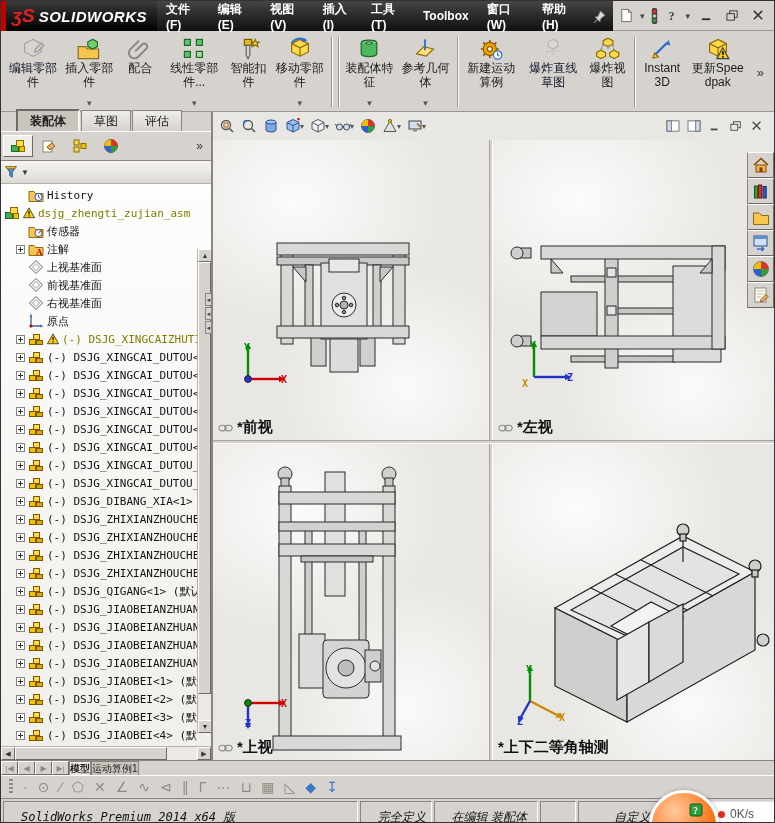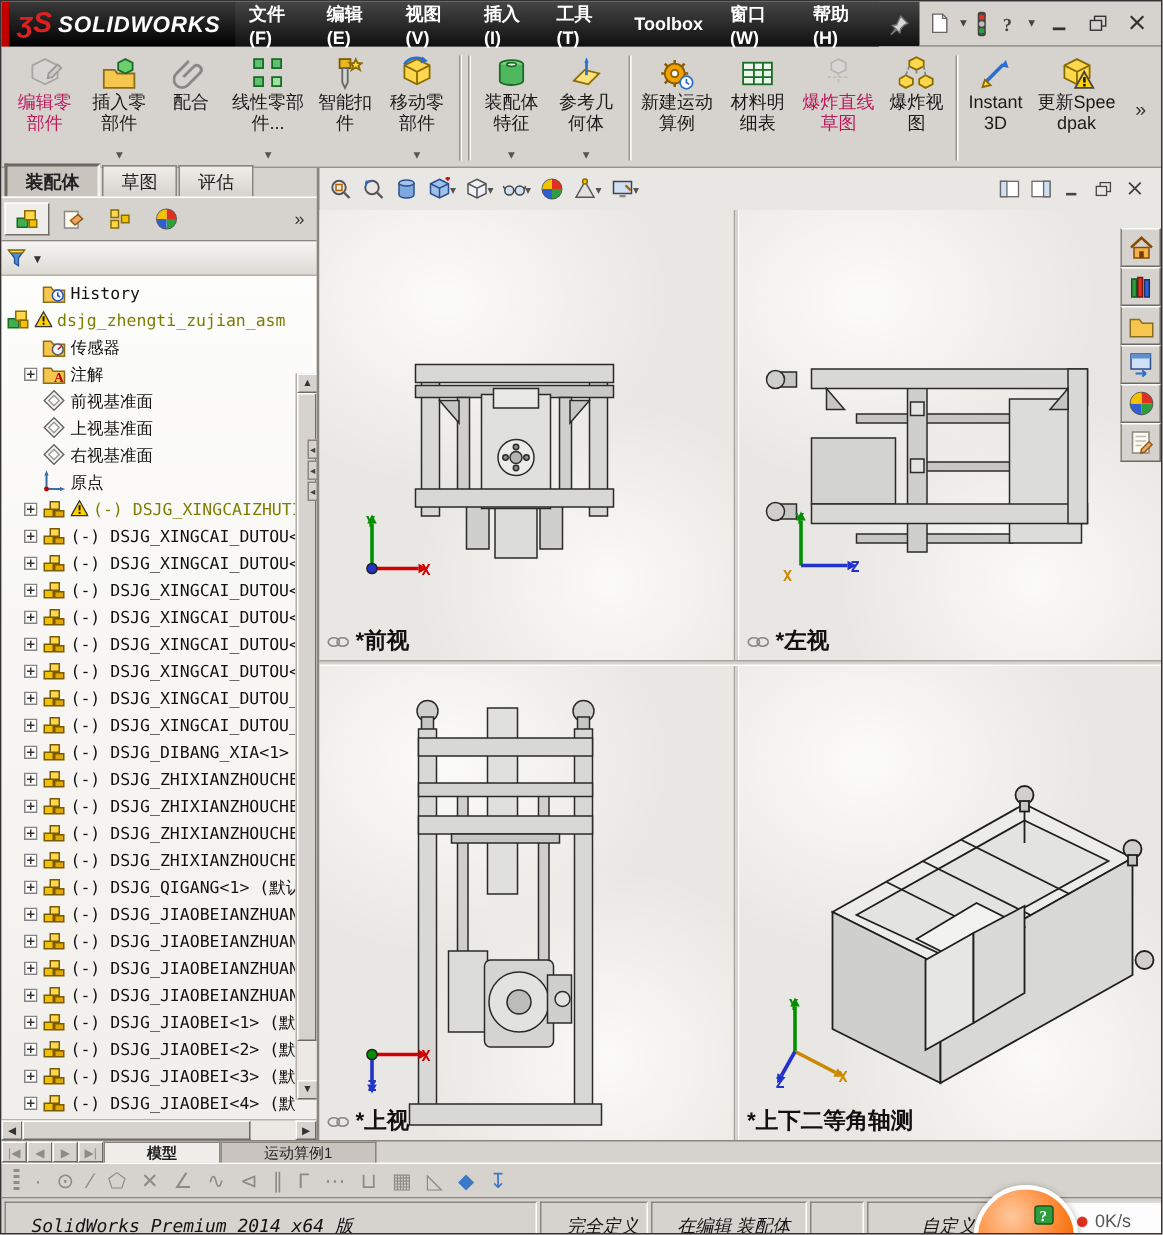--- a/index.html
+++ b/index.html
@@ -15,29 +15,29 @@
   .menu{padding:0 9px;cursor:default;}
   .tb-pin{display:flex;align-items:center;padding:0 6px;}
   .titlebar-light{flex:1;background:#d6d3ce;display:flex;align-items:center;justify-content:flex-end;gap:6px;padding:0 6px;border-bottom:1px solid #9a968f;}
   .qat-icon{display:flex;align-items:center;}
   .caret-sm{font-size:9px;color:#444;}
   .winbtn{width:20px;height:16px;display:flex;align-items:center;justify-content:center;}
   
   .cmdbar{height:78px;display:flex;align-items:stretch;padding:2px 2px 0 4px;background:#d6d3ce;border-bottom:1px solid #9a968f;}
   .cmd-btn{display:flex;flex-direction:column;align-items:center;justify-content:flex-start;gap:1px;padding:3px 3px 0;min-width:46px;max-width:62px;border:1px solid transparent;background:none;font-family:inherit;font-size:12px;color:#1a1a1a;line-height:1.15;}
   .cmd-btn .cmd-label{text-align:center;white-space:normal;word-break:break-all;}
-  .cmd-btn.disabled{color:#be185d;}
+  .cmd-btn.disabled{color:#0f172a;}
   .cmd-btn.disabled .icon{filter:grayscale(1) opacity(.5);}
   .cmd-caret{font-size:9px;color:#555;margin-top:auto;padding-bottom:2px;}
   .cmd-sep{width:1px;background:#999589;margin:4px 3px;box-shadow:1px 0 0 #fff;}
   .cmd-overflow{align-self:center;margin-left:auto;color:#333;font-size:13px;padding:0 8px;}
   
   .main{display:flex;height:648px;}
   .left-panel{width:211px;box-sizing:border-box;border-right:1px solid #8a867f;display:flex;flex-direction:column;background:#d6d3ce;position:relative;}
-  .rtabs{height:19px;display:flex;align-items:flex-end;padding-left:2px;gap:1px;background:#d6d3ce;}
+  .rtabs{height:19px;display:flex;align-items:flex-end;padding-left:15px;gap:1px;background:#d6d3ce;}
   .rtab{padding:2px 12px 1px;border:1px solid #8a867f;border-bottom:none;background:linear-gradient(#efede9,#d6d3ce);font-size:12px;color:#222;}
   .rtab.active{background:#c9c5be;border:2px solid;border-color:#6e6a63 #f4f2ee #f4f2ee #6e6a63;border-bottom:none;font-weight:bold;}
   .fmtabs{height:26px;display:flex;align-items:center;gap:1px;padding:1px 2px;border-top:1px solid #fff;border-bottom:1px solid #8a867f;background:#d6d3ce;}
   .fmtab{width:30px;height:22px;display:flex;align-items:center;justify-content:center;border:1px solid transparent;background:none;}
   .fmtab.active{background:#efede9;border-color:#fff #6e6a63 #6e6a63 #fff;}
   .fm-chev{margin-left:auto;padding:0 6px;color:#333;font-size:12px;}
   .filterrow{height:20px;display:flex;align-items:center;gap:3px;padding:1px 3px;border-bottom:1px solid #b5b1aa;background:linear-gradient(#f6f5f3,#dddad4);}
   .filter-caret{font-size:8px;color:#333;}
   .tree{position:relative;flex:1;background:linear-gradient(180deg,#fdfdfc,#f1efeb);overflow:hidden;padding:2px 14px 0 3px;}
   .trow{height:18px;display:flex;align-items:center;gap:3px;white-space:nowrap;overflow:hidden;font-family:"DejaVu Sans Mono",monospace;font-size:11px;color:#111;}
@@ -70,21 +70,21 @@
   .vp .blob2{position:absolute;right:-25%;bottom:-30%;width:110%;height:95%;background:radial-gradient(ellipse at 50% 50%,rgba(255,255,255,.8),rgba(255,255,255,0) 60%);}
   .vp .model{position:absolute;left:0;top:0;}
   .vlabelrow{position:absolute;left:5px;bottom:3px;display:flex;align-items:center;gap:4px;}
   .vlabel{font-weight:bold;font-size:15px;color:#111;}
   .triad{position:absolute;}
   .taskstrip{position:absolute;top:40px;right:0;width:27px;display:flex;flex-direction:column;z-index:20;}
   .tsbtn{height:26px;background:#d6d3ce;border:1px solid;border-color:#fff #6e6a63 #6e6a63 #8a867f;display:flex;align-items:center;justify-content:center;padding:0;}
   
   .bottombar{height:14px;display:flex;align-items:stretch;background:#d6d3ce;border-top:1px solid #8a867f;font-size:10px;}
   .navbtn{width:17px;display:flex;align-items:center;justify-content:center;color:#8f8b84;border:1px solid;border-color:#fff #6e6a63 #6e6a63 #fff;background:#d6d3ce;font-size:8px;padding:0;}
-  .btab{padding:0 28px;display:flex;align-items:center;border:1px solid #8a867f;border-bottom:none;background:#c9c5be;color:#222;}
+  .btab{padding:0 0;display:flex;align-items:center;border:1px solid #8a867f;border-bottom:none;background:#c9c5be;color:#222;}
   .btab.active{background:#efede9;font-weight:bold;}
   .sketchbar{height:22px;display:flex;align-items:center;gap:10px;padding:0 8px;background:#d6d3ce;border-top:1px solid #fff;border-bottom:1px solid #8a867f;}
   .grip-dots{width:4px;height:16px;background:repeating-linear-gradient(180deg,#8f8b84 0 2px,transparent 2px 4px);}
   .sglyph{color:#8f8b84;font-size:14px;line-height:1;}
   
   .statusbar{height:29px;display:flex;align-items:flex-start;gap:2px;padding:2px 2px 0;background:#d6d3ce;font-size:12px;}
   .sbox{height:32px;box-sizing:border-box;border:1px solid;border-color:#8a867f #fff #fff #8a867f;display:flex;align-items:center;padding:0 17px;color:#111;font-family:"DejaVu Sans Mono",monospace;font-size:12px;white-space:nowrap;overflow:hidden;font-style:italic;}
   .sb-version{width:392px;}
   .sb-def{width:76px;font-family:"Liberation Sans",sans-serif;}
   .sb-edit{width:112px;font-family:"Liberation Sans",sans-serif;}
@@ -256,29 +256,20 @@
           <svg viewBox="0 0 20 20" width="24" height="24">
             <circle cx="9" cy="10" r="5.5" fill="#f2a200" stroke="#8a5c00"></circle>
             <circle cx="9" cy="10" r="2" fill="#fff" stroke="#8a5c00"></circle>
             <path d="M9,2.5 v2 M9,15.5 v2 M1.5,10 h2 M14.5,10 h2 M3.5,4.5 l1.5,1.5 M13,14 l1.5,1.5 M14.5,4.5 L13,6 M5,14 l-1.5,1.5" stroke="#8a5c00" stroke-width="1.4"></path>
             <circle cx="15.5" cy="15" r="3.5" fill="#fff" stroke="#2a6fd0"></circle>
             <path d="M15.5,13 v2 l1.5,1" stroke="#2a6fd0" fill="none"></path>
           </svg>
         </span>
         <span class="cmd-label">新建运动算例</span>
       </button>
-      <button class="cmd-btn">
-        <span class="icon">
-          <svg viewBox="0 0 20 20" width="24" height="24">
-            <rect x="2" y="4" width="16" height="12" fill="#eaf6ea" stroke="#1a6b26"></rect>
-            <path d="M2,8 h16 M2,12 h16 M8,4 v12 M13,4 v12" stroke="#1a6b26"></path>
-          </svg>
-        </span>
-        <span class="cmd-label">材料明细表</span>
-      </button>
       <button class="cmd-btn disabled">
         <span class="icon">
           <svg viewBox="0 0 20 20" width="24" height="24">
             <path d="M10,2 14,4 14,8 10,10 6,8 6,4 z" fill="#dcdcda" stroke="#999"></path>
             <path d="M4,12 L16,12 M10,10 V16" stroke="#aaa" stroke-dasharray="2,1"></path>
           </svg>
         </span>
         <span class="cmd-label">爆炸直线草图</span>
       </button>
       <button class="cmd-btn">
@@ -431,31 +422,31 @@
             <span class="lbl">注解</span>
           </div>
           <div class="trow child">
             <span class="spacer"></span>
             <span class="icon ticon">
               <svg viewBox="0 0 16 16" width="16" height="16">
                 <polygon points="8,1.5 14.5,8 8,14.5 1.5,8" fill="none" stroke="#666"></polygon>
                 <polygon points="8,4.5 11.5,8 8,11.5 4.5,8" fill="none" stroke="#9a9a9a"></polygon>
               </svg>
             </span>
-            <span class="lbl">前视基准面</span>
+            <span class="lbl">上视基准面</span>
           </div>
           <div class="trow child">
             <span class="spacer"></span>
             <span class="icon ticon">
               <svg viewBox="0 0 16 16" width="16" height="16">
                 <polygon points="8,1.5 14.5,8 8,14.5 1.5,8" fill="none" stroke="#666"></polygon>
                 <polygon points="8,4.5 11.5,8 8,11.5 4.5,8" fill="none" stroke="#9a9a9a"></polygon>
               </svg>
             </span>
-            <span class="lbl">上视基准面</span>
+            <span class="lbl">前视基准面</span>
           </div>
           <div class="trow child">
             <span class="spacer"></span>
             <span class="icon ticon">
               <svg viewBox="0 0 16 16" width="16" height="16">
                 <polygon points="8,1.5 14.5,8 8,14.5 1.5,8" fill="none" stroke="#666"></polygon>
                 <polygon points="8,4.5 11.5,8 8,11.5 4.5,8" fill="none" stroke="#9a9a9a"></polygon>
               </svg>
             </span>
             <span class="lbl">右视基准面</span>

